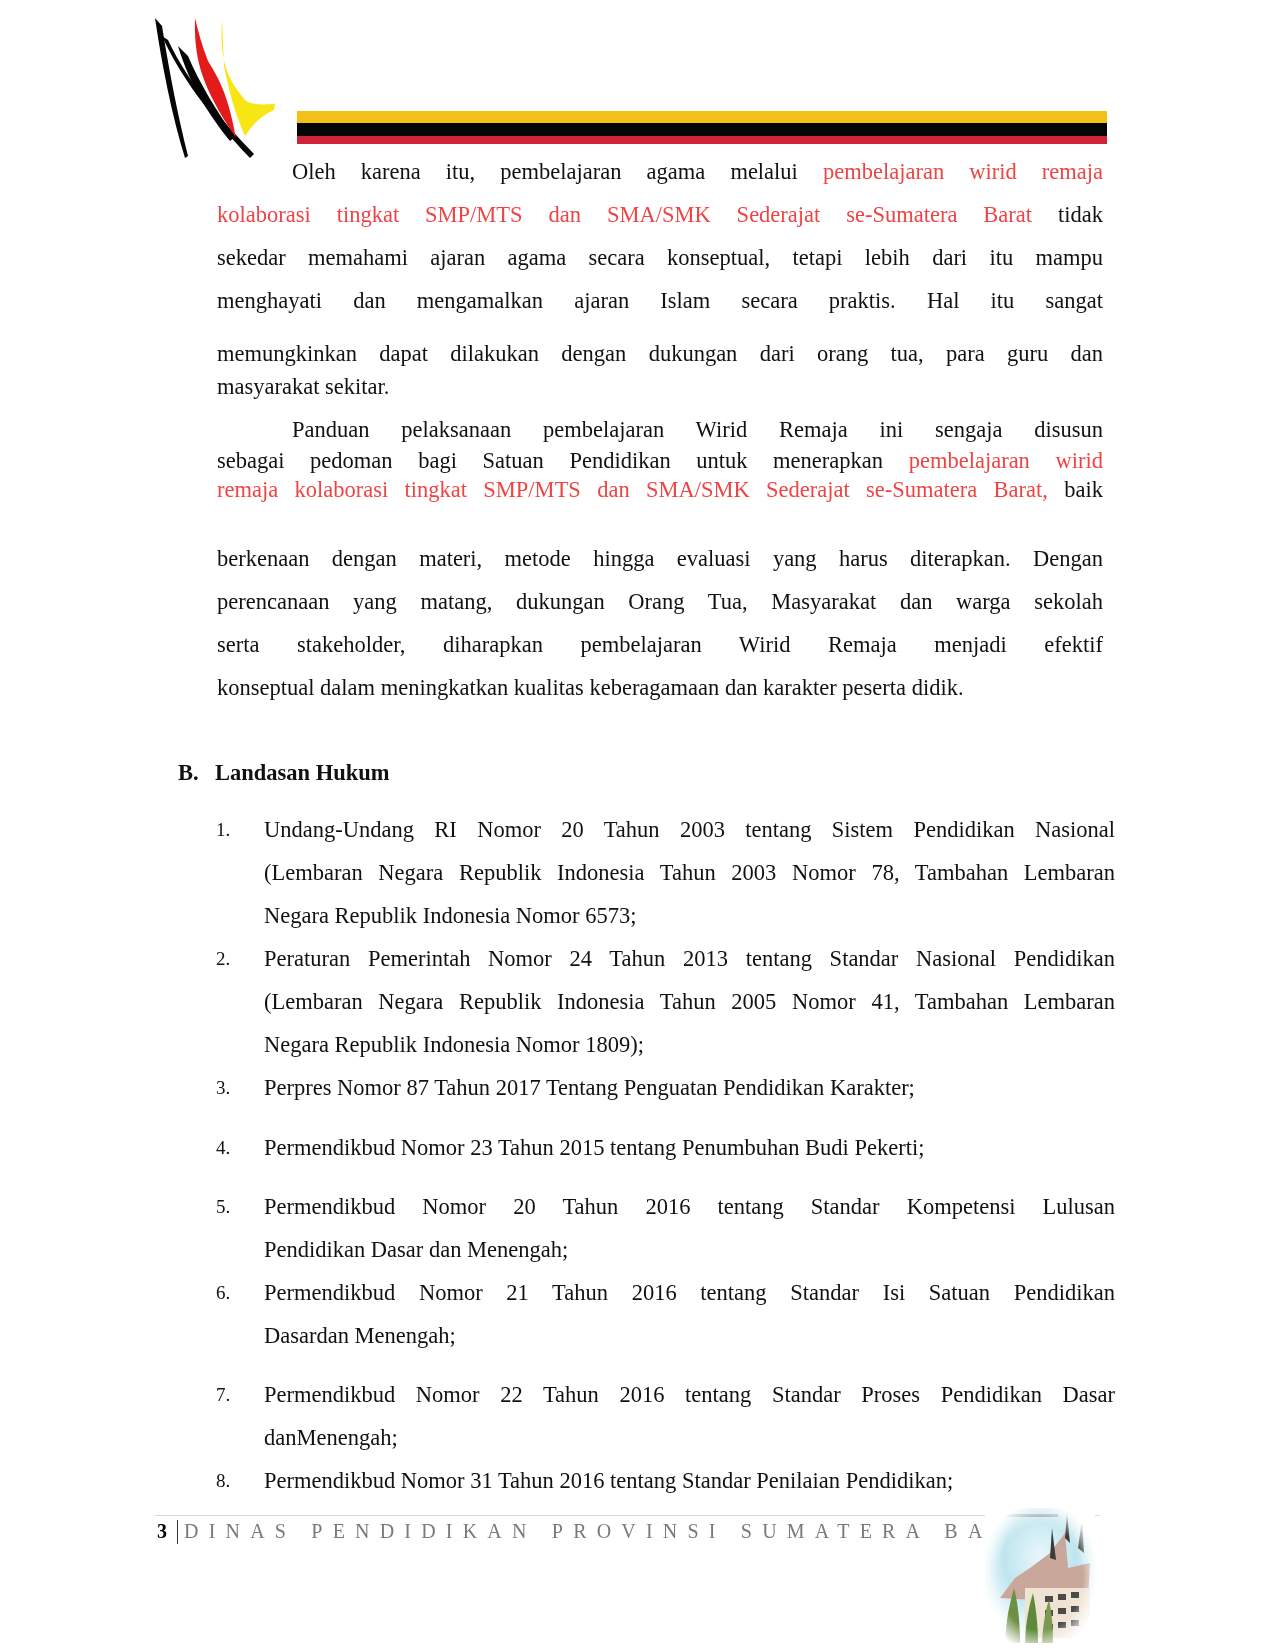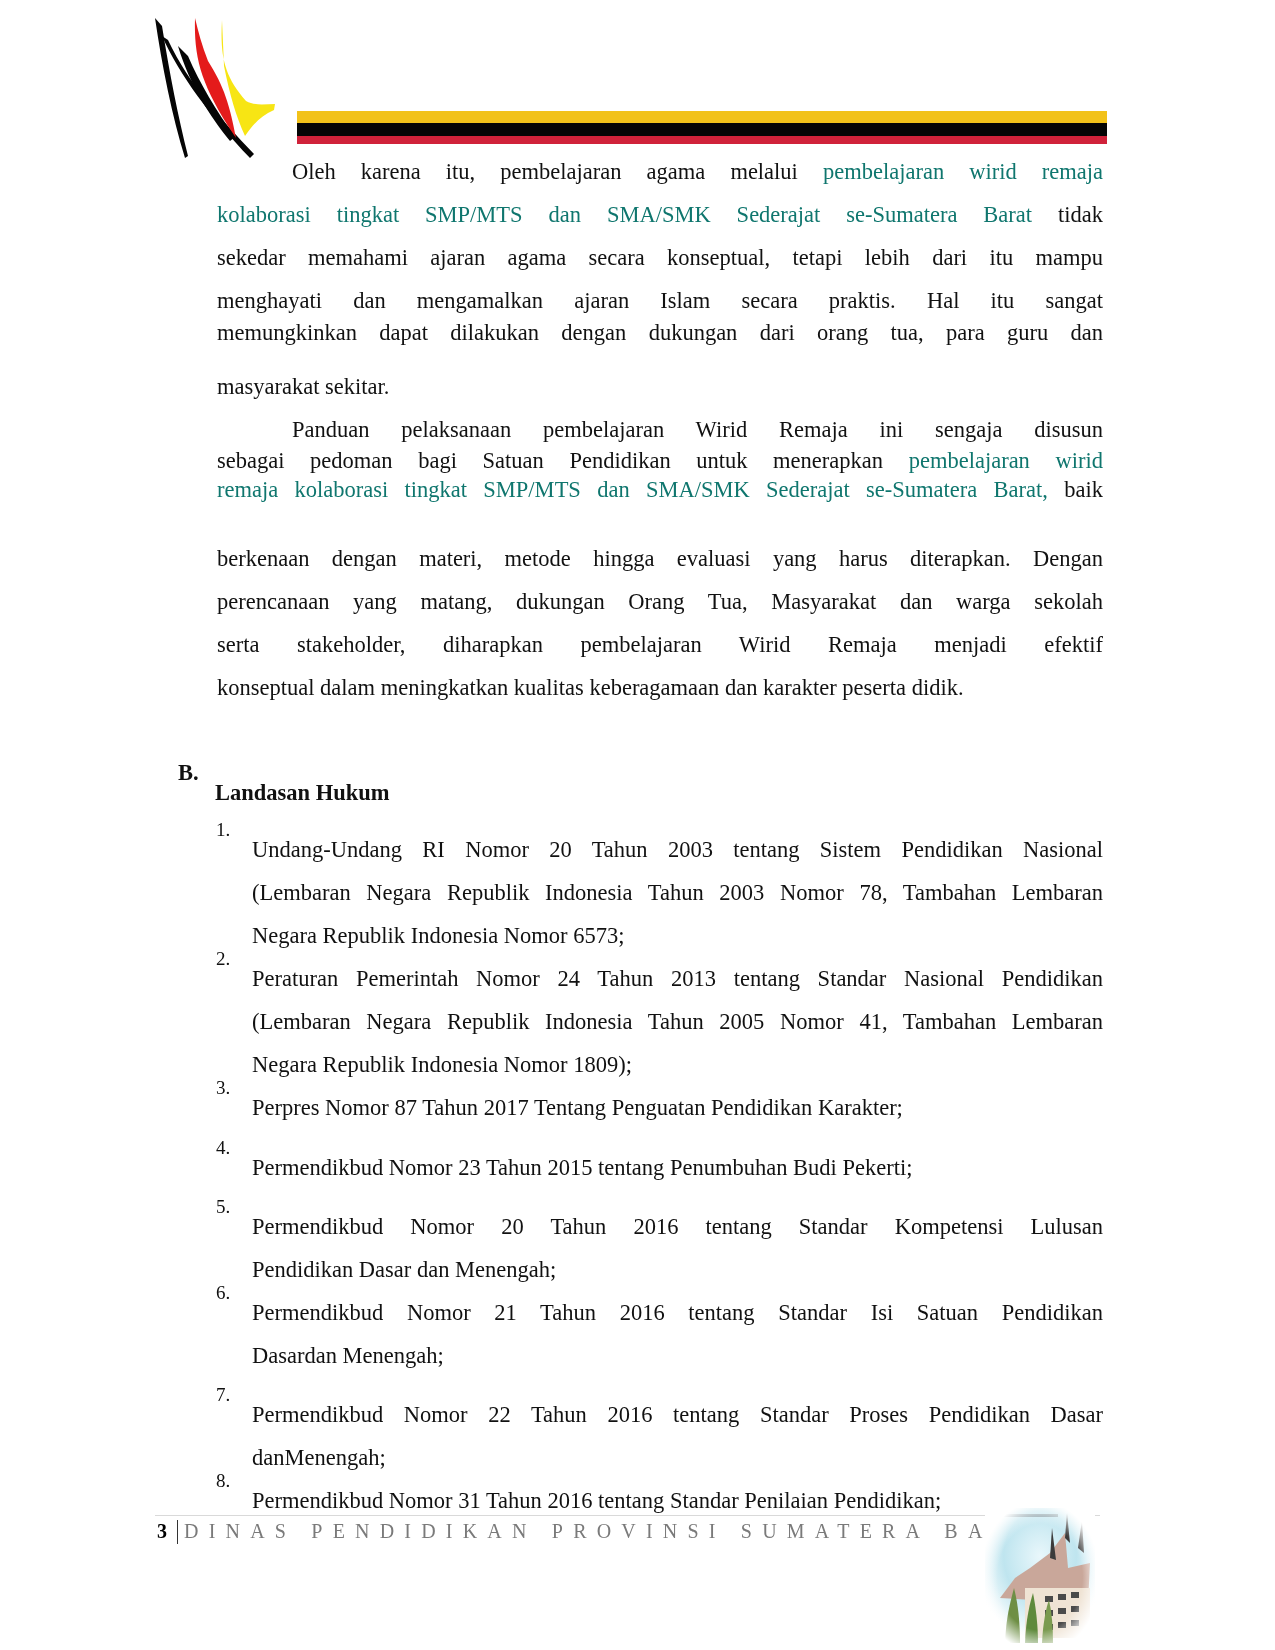--- a/index.html
+++ b/index.html
@@ -13,29 +13,29 @@
   .stripe-yellow { top: 111px; height: 12px; background: #f2c21a; }
   .stripe-black  { top: 123px; height: 13px; background: #050505; }
   .stripe-red    { top: 136px; height: 8px;  background: #d0223a; }
 
   
   .line { position: absolute; left: 217px; width: 886px; font-size: 22.5px;
           line-height: 30px; white-space: nowrap; text-align: justify;
           text-align-last: justify; }
   .line.last { text-align-last: left; }
   .line.indent { left: 292px; width: 811px; }
-  .hl { color: #0f766e; }
+  .hl { color: #ef4444; }
   .it { }
 
   .heading-num { left: 178px; top: 760px; font-size: 22.5px; font-weight: bold; }
-  .heading-text { left: 215px; top: 760px; font-size: 22.5px; font-weight: bold; margin-top: 20px; }
+  .heading-text { left: 215px; top: 760px; font-size: 22.5px; font-weight: bold; }
 
   .li-num { position: absolute; left: 216px; font-size: 19px; line-height: 30px; }
-  .li { position: absolute; left: 252px; width: 851px; font-size: 22.5px; line-height: 30px;
-        white-space: nowrap; text-align: justify; text-align-last: justify; margin-top: 20px; }
+  .li { position: absolute; left: 264px; width: 851px; font-size: 22.5px; line-height: 30px;
+        white-space: nowrap; text-align: justify; text-align-last: justify; }
   .li.last { text-align-last: left; }
 
   
   .footer-rule { left: 155px; top: 1515px; width: 945px; height: 1px; background: #d9d9d9; }
   .footer-num { left: 157px; top: 1518px; font-size: 20px; font-weight: bold; color: #000; line-height: 26px; }
   .footer-bar { left: 177px; top: 1520px; width: 1px; height: 24px; background: #333; }
   .footer-text { left: 184px; top: 1518px; font-size: 20px; color: #7a7a7a; letter-spacing: 10.2px; line-height: 26px; white-space: nowrap; }
   .footer-img { left: 970px; top: 1508px; width: 130px; height: 138px; }
 </style>
 </head>
@@ -52,21 +52,21 @@
 </div>
 <div class="abs stripe stripe-yellow"></div>
 <div class="abs stripe stripe-black"></div>
 <div class="abs stripe stripe-red"></div>
 
 <div>
   <div class="line indent" style="top:157px"><span>Oleh karena itu, pembelajaran agama melalui </span><span class="hl">pembelajaran wirid remaja</span></div>
   <div class="line" style="top:200px"><span class="hl">kolaborasi tingkat SMP/MTS dan SMA/SMK Sederajat se-Sumatera Barat</span><span> tidak</span></div>
   <div class="line" style="top:243px">sekedar memahami ajaran agama secara konseptual, tetapi lebih dari itu mampu</div>
   <div class="line" style="top:286px">menghayati dan mengamalkan ajaran Islam secara praktis. Hal itu sangat</div>
-  <div class="line" style="top:318px">memungkinkan dapat dilakukan dengan dukungan dari orang tua, para guru dan</div>
+  <div class="line" style="top:339px">memungkinkan dapat dilakukan dengan dukungan dari orang tua, para guru dan</div>
   <div class="line last" style="top:372px">masyarakat sekitar.</div>
 </div>
 
 <div>
   <div class="line indent" style="top:415px">Panduan pelaksanaan pembelajaran Wirid Remaja ini sengaja disusun</div>
   <div class="line" style="top:446px"><span>sebagai pedoman bagi Satuan Pendidikan untuk menerapkan </span><span class="hl">pembelajaran wirid</span></div>
   <div class="line" style="top:475px"><span class="hl">remaja kolaborasi tingkat SMP/MTS dan SMA/SMK Sederajat se-Sumatera Barat,</span><span> baik</span></div>
   <div class="line" style="top:544px">berkenaan dengan materi, metode hingga evaluasi yang harus diterapkan. Dengan</div>
   <div class="line" style="top:587px">perencanaan yang matang, dukungan Orang Tua, Masyarakat dan warga sekolah</div>
   <div class="line" style="top:630px"><span>serta </span><span class="it">stakeholder,</span><span> diharapkan pembelajaran Wirid Remaja menjadi efektif</span></div>

